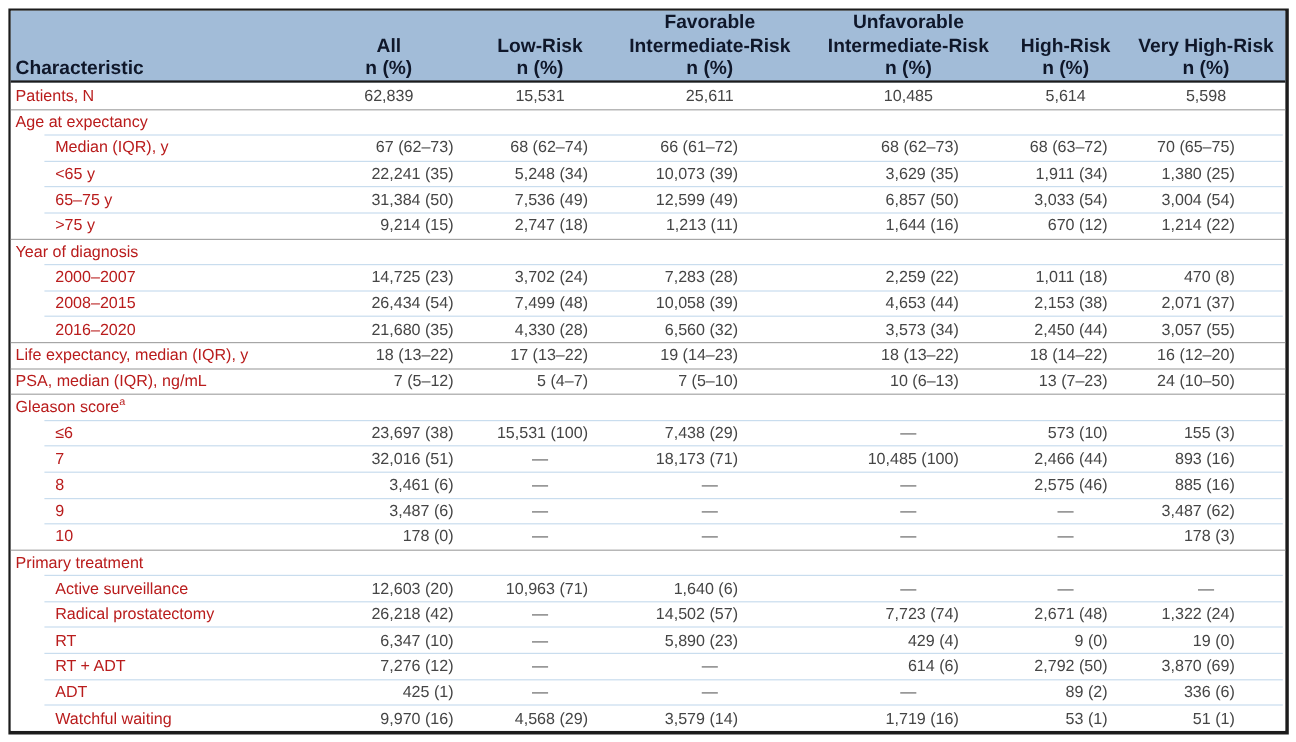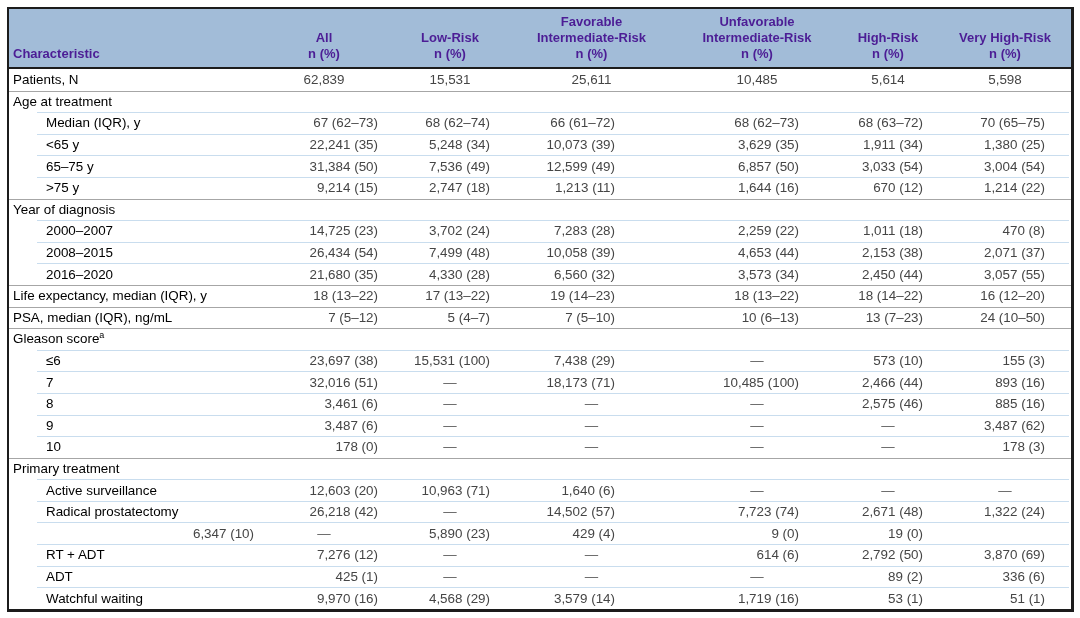--- a/index.html
+++ b/index.html
@@ -16,45 +16,45 @@
     display:grid;
     grid-template-columns:245px 140px 112px 171px 160px 102px 132px;
     background:#a2bcd8;
     height:60px;
     border-bottom:2px solid #1c1c1c;
     box-sizing:border-box;
   }
   .hcell{
     display:flex;align-items:flex-end;justify-content:center;
     text-align:center;white-space:pre-line;
-    font-weight:bold;font-size:13px;line-height:1.22;
-    color:#4c1d95;padding-bottom:5px;
+    font-weight:bold;font-size:16px;line-height:1.22;
+    color:#0f172a;padding-bottom:5px;
   }
   .hcell.first{justify-content:flex-start;text-align:left;padding-left:4px;}
   .tbody{background:#ffffff;}
   .row{
     display:grid;
     grid-template-columns:245px 140px 112px 171px 160px 102px 132px;
     height:21.6px;
     position:relative;
     align-items:center;
   }
   .row::before{content:"";position:absolute;top:0;height:1px;display:none;}
   .row.rule-light::before{display:block;left:28px;right:2px;background:#c9ddee;}
   .row.rule-dark::before{display:block;left:0;right:0;background:#a6a6a6;}
-  .lbl{font-size:13.4px;color:#000000;padding-left:4px;white-space:nowrap;}
+  .lbl{font-size:13.4px;color:#b91c1c;padding-left:4px;white-space:nowrap;}
   .row.sub .lbl{padding-left:37px;}
   .lbl sup{font-size:9px;line-height:0;}
   .cell{font-size:13.4px;color:#454545;text-align:right;white-space:nowrap;}
   .cell:nth-child(2){padding-right:16px;}
   .cell:nth-child(3){padding-right:16px;}
   .cell:nth-child(4){padding-right:62px;}
   .cell:nth-child(5){padding-right:38px;}
   .cell:nth-child(6){padding-right:16px;}
-  .cell:nth-child(7){padding-right:26px;}
+  .cell:nth-child(7){padding-right:42px;}
   .cell.dash{text-align:center;padding-right:0 !important;color:#5a5a5a;}
   .row.center .cell{text-align:center;padding-right:0;}
 </style>
 </head>
 <body>
 
 <div class="table-wrap">
   <div class="hdr">
     <div class="hcell first">Characteristic</div>
     <div class="hcell">All
@@ -76,21 +76,21 @@
       <div class="row top rule-none center">
     <div class="lbl">Patients, N</div>
     <div class="cell">62,839</div>
     <div class="cell">15,531</div>
     <div class="cell">25,611</div>
     <div class="cell">10,485</div>
     <div class="cell">5,614</div>
     <div class="cell">5,598</div>
   </div>
       <div class="row section rule-dark">
-    <div class="lbl">Age at treatment</div>
+    <div class="lbl">Age at expectancy</div>
     <div class="cell"></div>
     <div class="cell"></div>
     <div class="cell"></div>
     <div class="cell"></div>
     <div class="cell"></div>
     <div class="cell"></div>
   </div>
       <div class="row sub rule-light">
     <div class="lbl">Median (IQR), y</div>
     <div class="cell">67 (62–73)</div>
@@ -256,20 +256,21 @@
       <div class="row sub rule-light">
     <div class="lbl">Radical prostatectomy</div>
     <div class="cell">26,218 (42)</div>
     <div class="cell dash">—</div>
     <div class="cell">14,502 (57)</div>
     <div class="cell">7,723 (74)</div>
     <div class="cell">2,671 (48)</div>
     <div class="cell">1,322 (24)</div>
   </div>
       <div class="row sub rule-light">
+    <div class="lbl">RT</div>
     <div class="cell">6,347 (10)</div>
     <div class="cell dash">—</div>
     <div class="cell">5,890 (23)</div>
     <div class="cell">429 (4)</div>
     <div class="cell">9 (0)</div>
     <div class="cell">19 (0)</div>
   </div>
       <div class="row sub rule-light">
     <div class="lbl">RT + ADT</div>
     <div class="cell">7,276 (12)</div>

